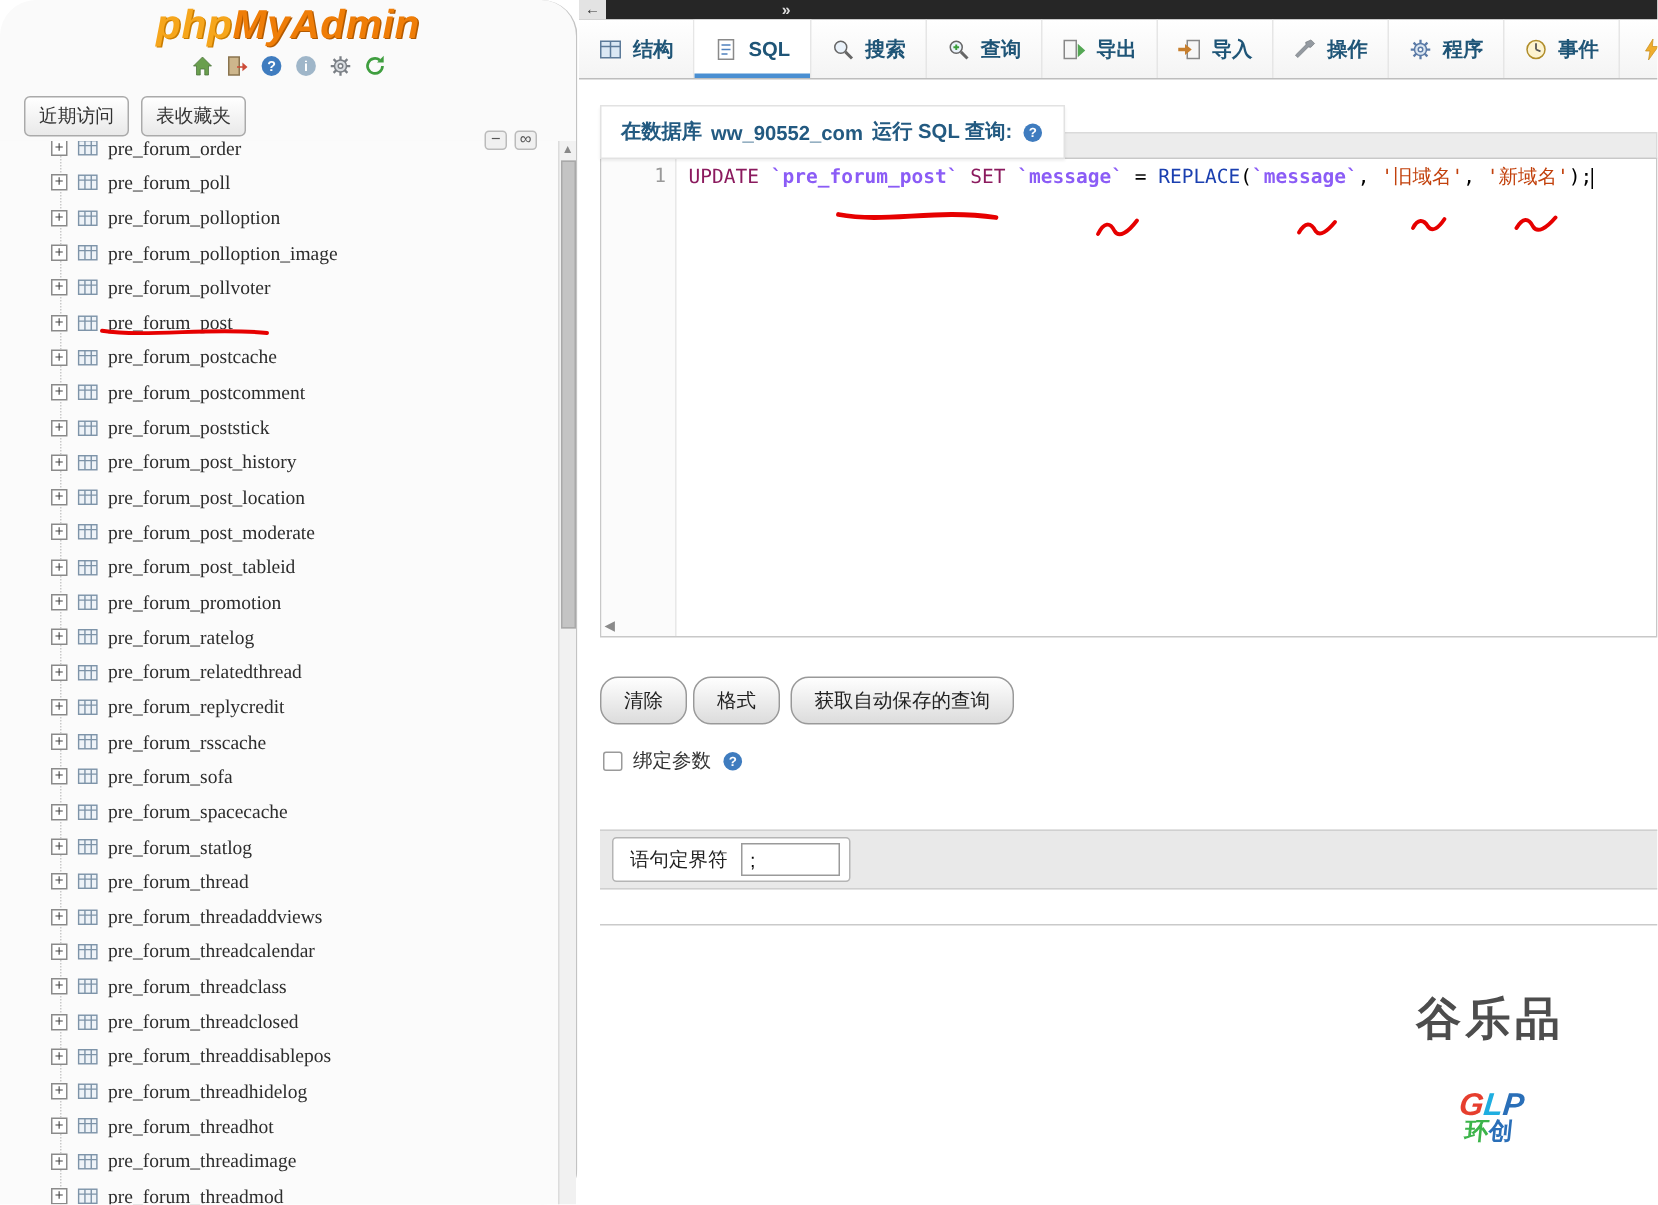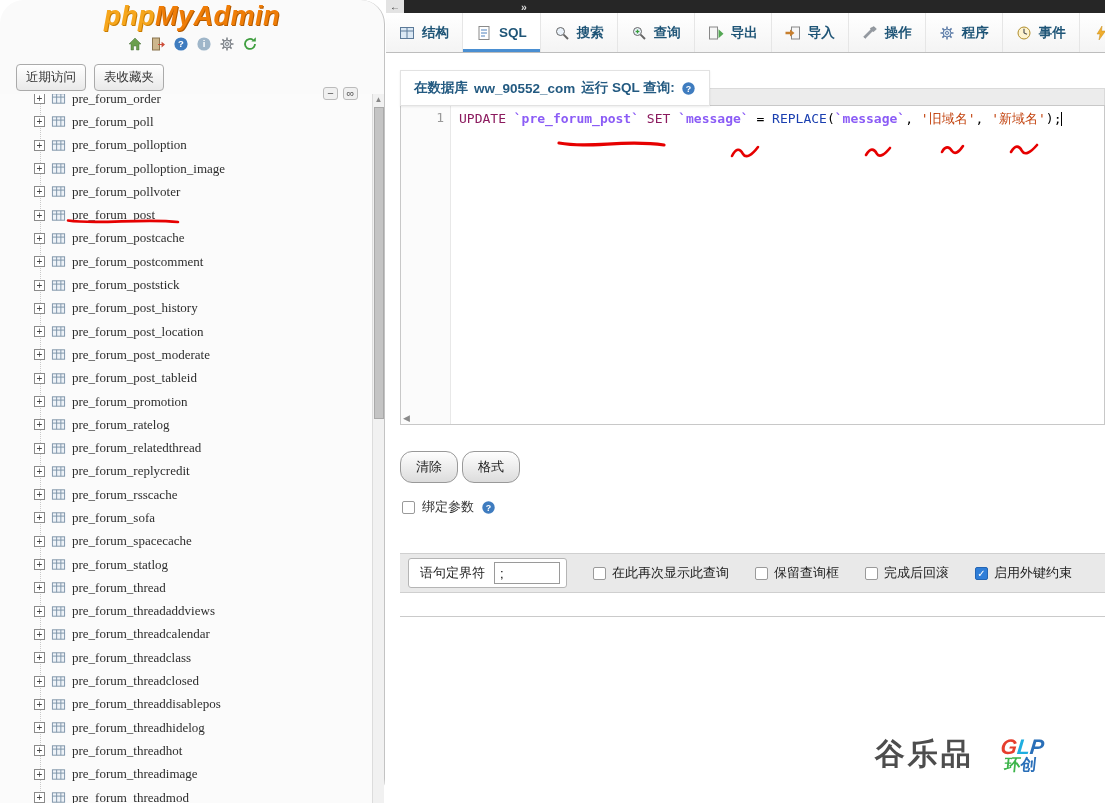--- a/index.html
+++ b/index.html
@@ -94,21 +94,21 @@
                  border-top:1px solid #d0d0d0; border-bottom:1px solid #cfcfcf;
                  display:flex; align-items:center; gap:26px; padding-left:8px; overflow:hidden; }
   .delim-box { display:flex; align-items:center; gap:9px; background:#fff; border:1px solid #b5b5b5; border-radius:3px;
                padding:3px 6px 3px 11px; font-size:13px; color:#222; }
   .delim-box input { width:66px; height:22px; border:1px solid #9a9a9a; font-size:13px; padding:2px 5px;
                      font-family:"Liberation Sans","DejaVu Sans",sans-serif; }
   .opt { display:flex; align-items:center; gap:6px; font-size:13px; color:#222; cursor:pointer; }
 
   .divider { position:absolute; left:14px; right:0; top:616px; border-top:1px solid #cacaca; }
 
-  #watermark { position:absolute; right:62px; bottom:28px; display:flex; align-items:center; gap:26px; }
+  #watermark { position:absolute; right:62px; bottom:40px; display:flex; align-items:center; gap:26px;flex-direction:column; }
   .wm-brand { font-size:30px; font-weight:bold; color:#4d4d4d; letter-spacing:3px; }
   .wm-logo { text-align:center; transform:skewX(-6deg); line-height:1.0; }
   .wm-logo-main { font-size:21px; font-weight:900; font-style:italic; }
   .wm-logo-main .g1 { color:#e63e2e; }
   .wm-logo-main .g2 { color:#1faee0; }
   .wm-logo-main .g3 { color:#2a6fb8; }
   .wm-logo-sub { font-size:16px; font-weight:900; }
   .wm-logo-sub .s1 { color:#3cb44a; }
   .wm-logo-sub .s2 { color:#2a6fb8; }
 </style>
@@ -639,54 +639,37 @@
           <path d="M491,46 c3,-6 7,-6 10,-1 c3,4 7,1 11,-5" fill="none" stroke="#e60000" stroke-width="2.6" stroke-linecap="round"></path>
           <path d="M560,46 c4,-7 8,-7 11,-1 c3,5 9,1 15,-6" fill="none" stroke="#e60000" stroke-width="2.6" stroke-linecap="round"></path>
         </svg>
       </div>
       <span class="scroll-hint">◀</span>
     </div>
 
     <div id="action-row">
       <button class="pbtn">清除</button>
       <button class="pbtn">格式</button>
+      <button class="pbtn" style="margin-left:3px;">获取自动保存的查询</button>
     </div>
 
     <div id="bind-row">
       <span class="cb"></span>
       <span>绑定参数</span>
       <span class="helpico"><svg viewBox="0 0 16 16">
             <circle cx="8" cy="8" r="6.6" fill="#3f7cbf"></circle>
             <text x="8" y="11.2" font-size="9.5" text-anchor="middle" fill="#ffffff" font-weight="bold">?</text>
           </svg></span>
     </div>
 
     <div id="options-bar">
       <div class="delim-box">
         <span>语句定界符</span>
         <input type="text" value=";" style="">
       </div>
-      <div style="display:flex; align-items:center; gap:26px;">
-          <label class="opt">
-            <span class="cb"></span>
-            <span>在此再次显示此查询</span>
-          </label>
-          <label class="opt">
-            <span class="cb"></span>
-            <span>保留查询框</span>
-          </label>
-          <label class="opt">
-            <span class="cb"></span>
-            <span>完成后回滚</span>
-          </label>
-          <label class="opt">
-            <span class="cb checked">✓</span>
-            <span>启用外键约束</span>
-          </label>
-        </div>
     </div>
 
     <div class="divider"></div>
 
     <div id="watermark">
       <span class="wm-brand">谷乐品</span>
       <span class="wm-logo">
         <div class="wm-logo-main"><span class="g1">G</span><span class="g2">L</span><span class="g3">P</span></div>
         <div class="wm-logo-sub"><span class="s1">环</span><span class="s2">创</span></div>
       </span>

